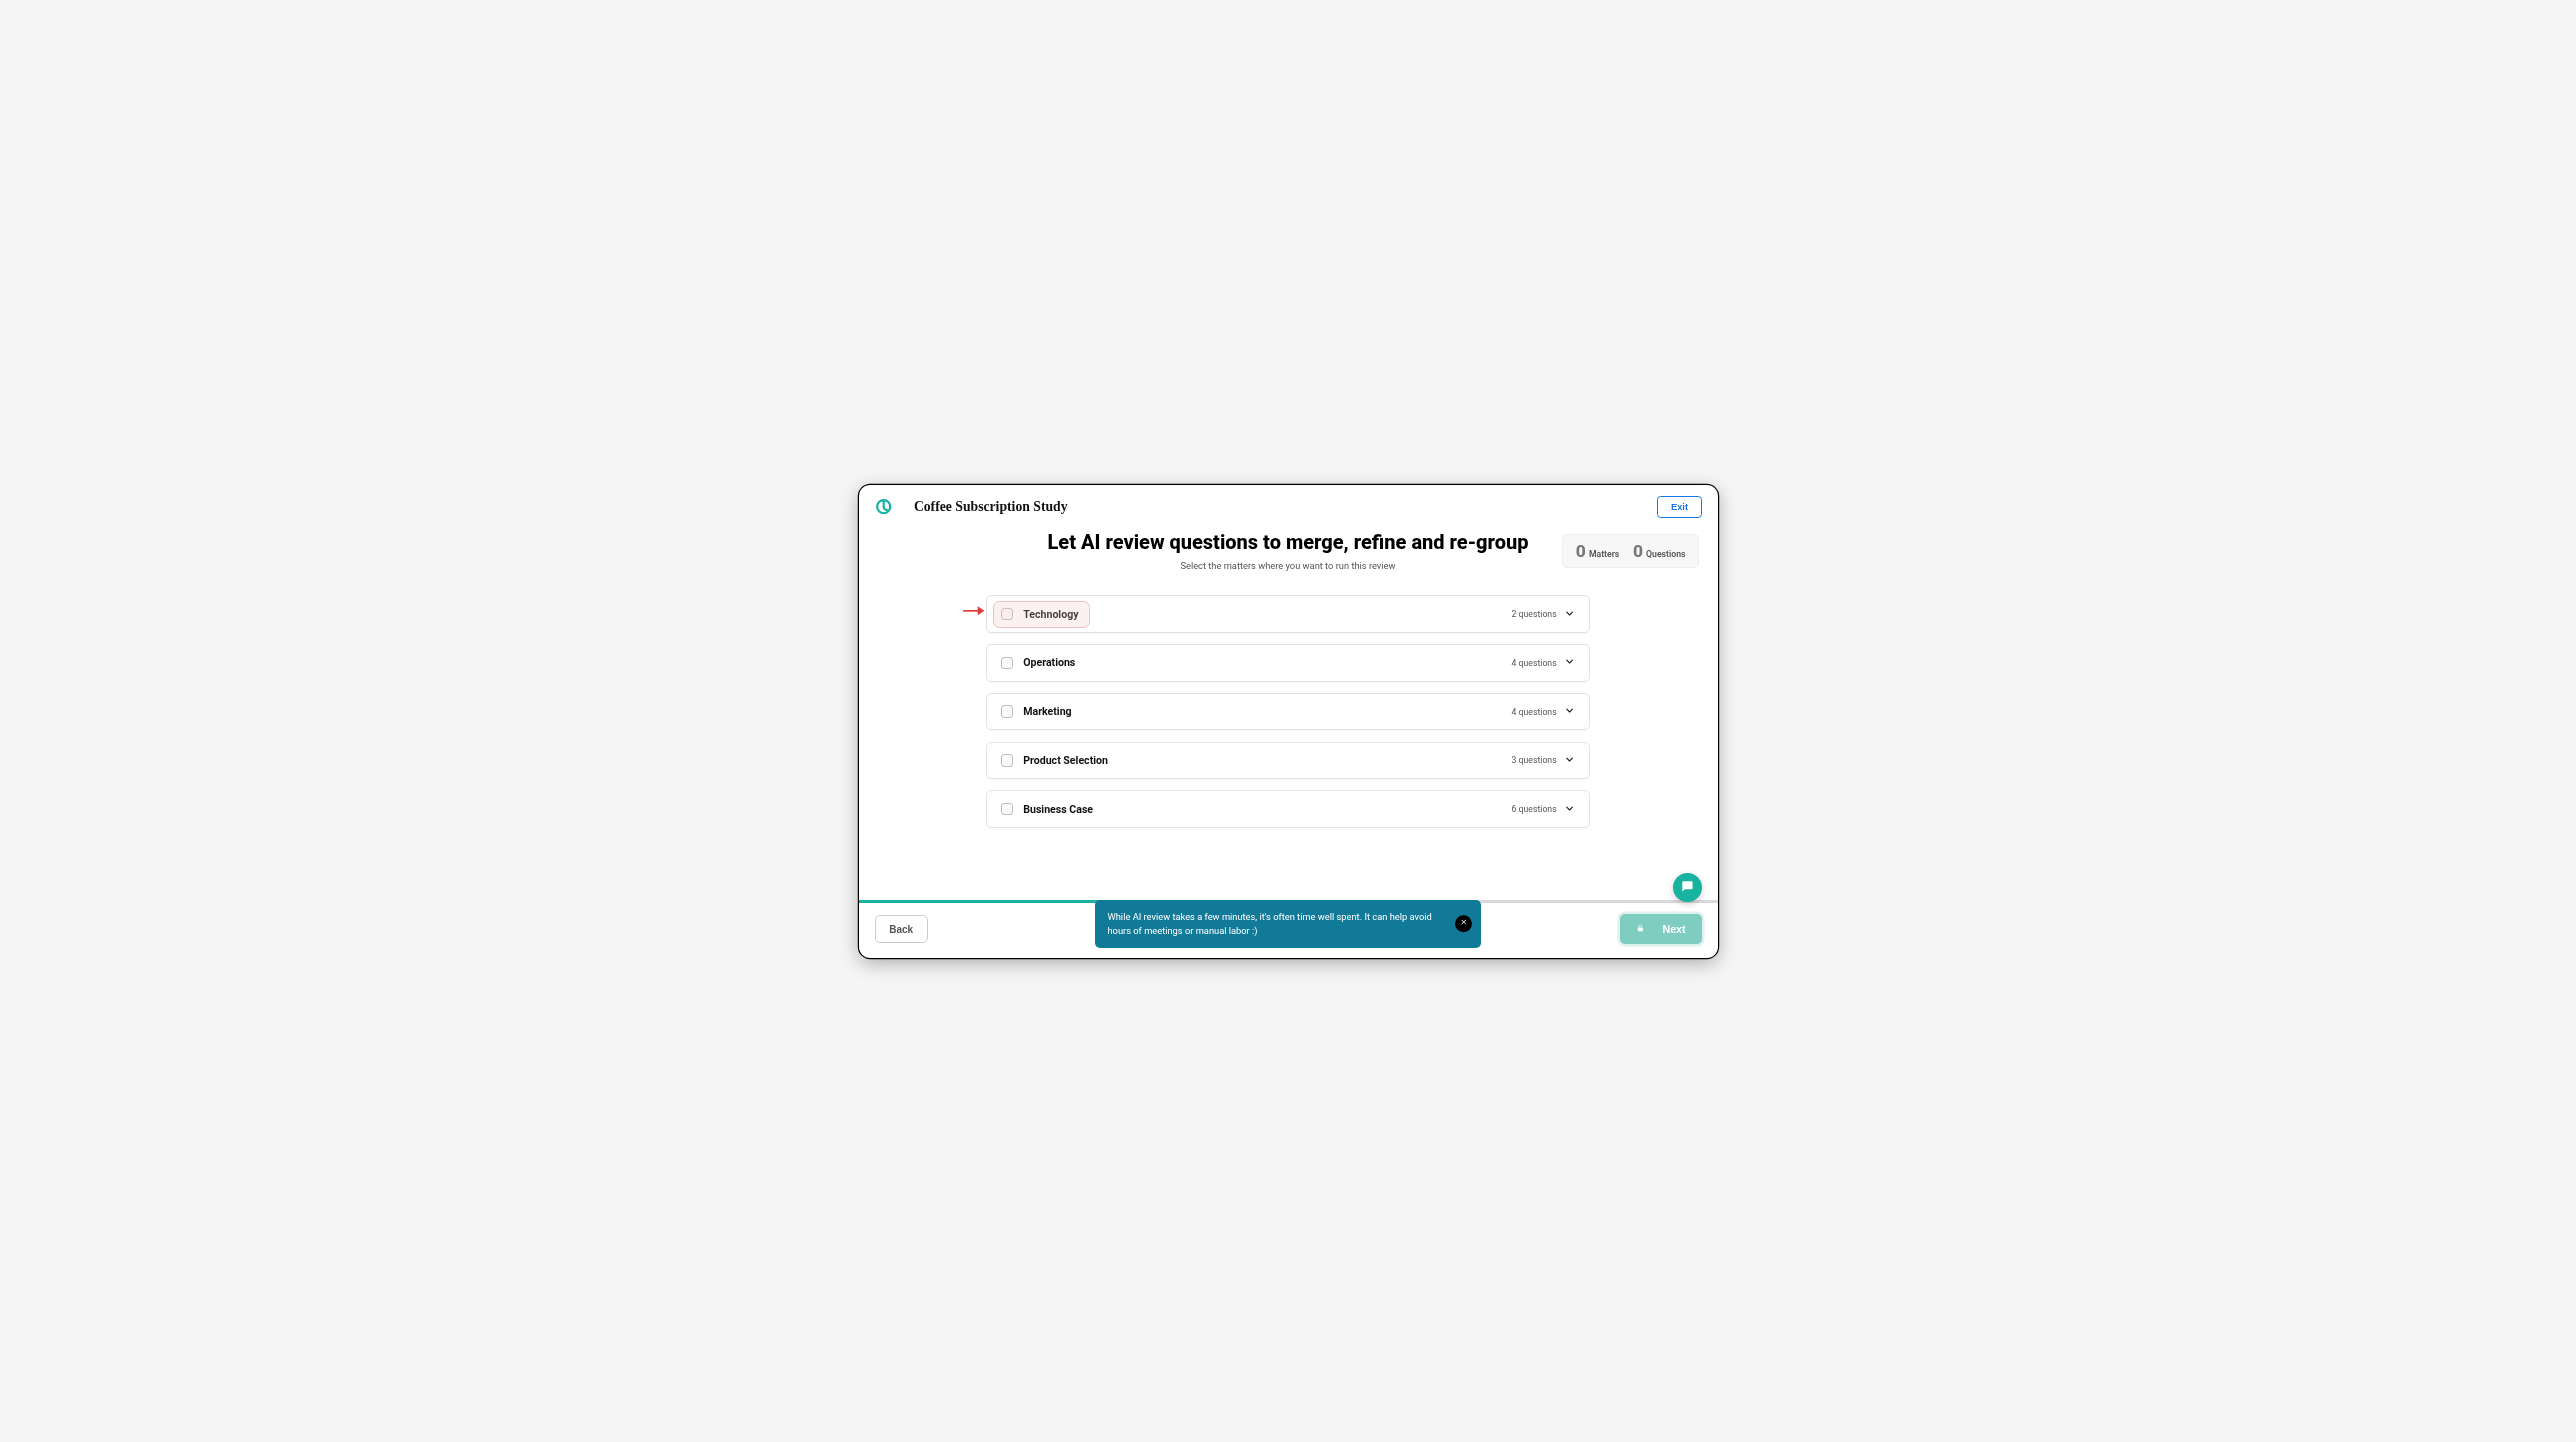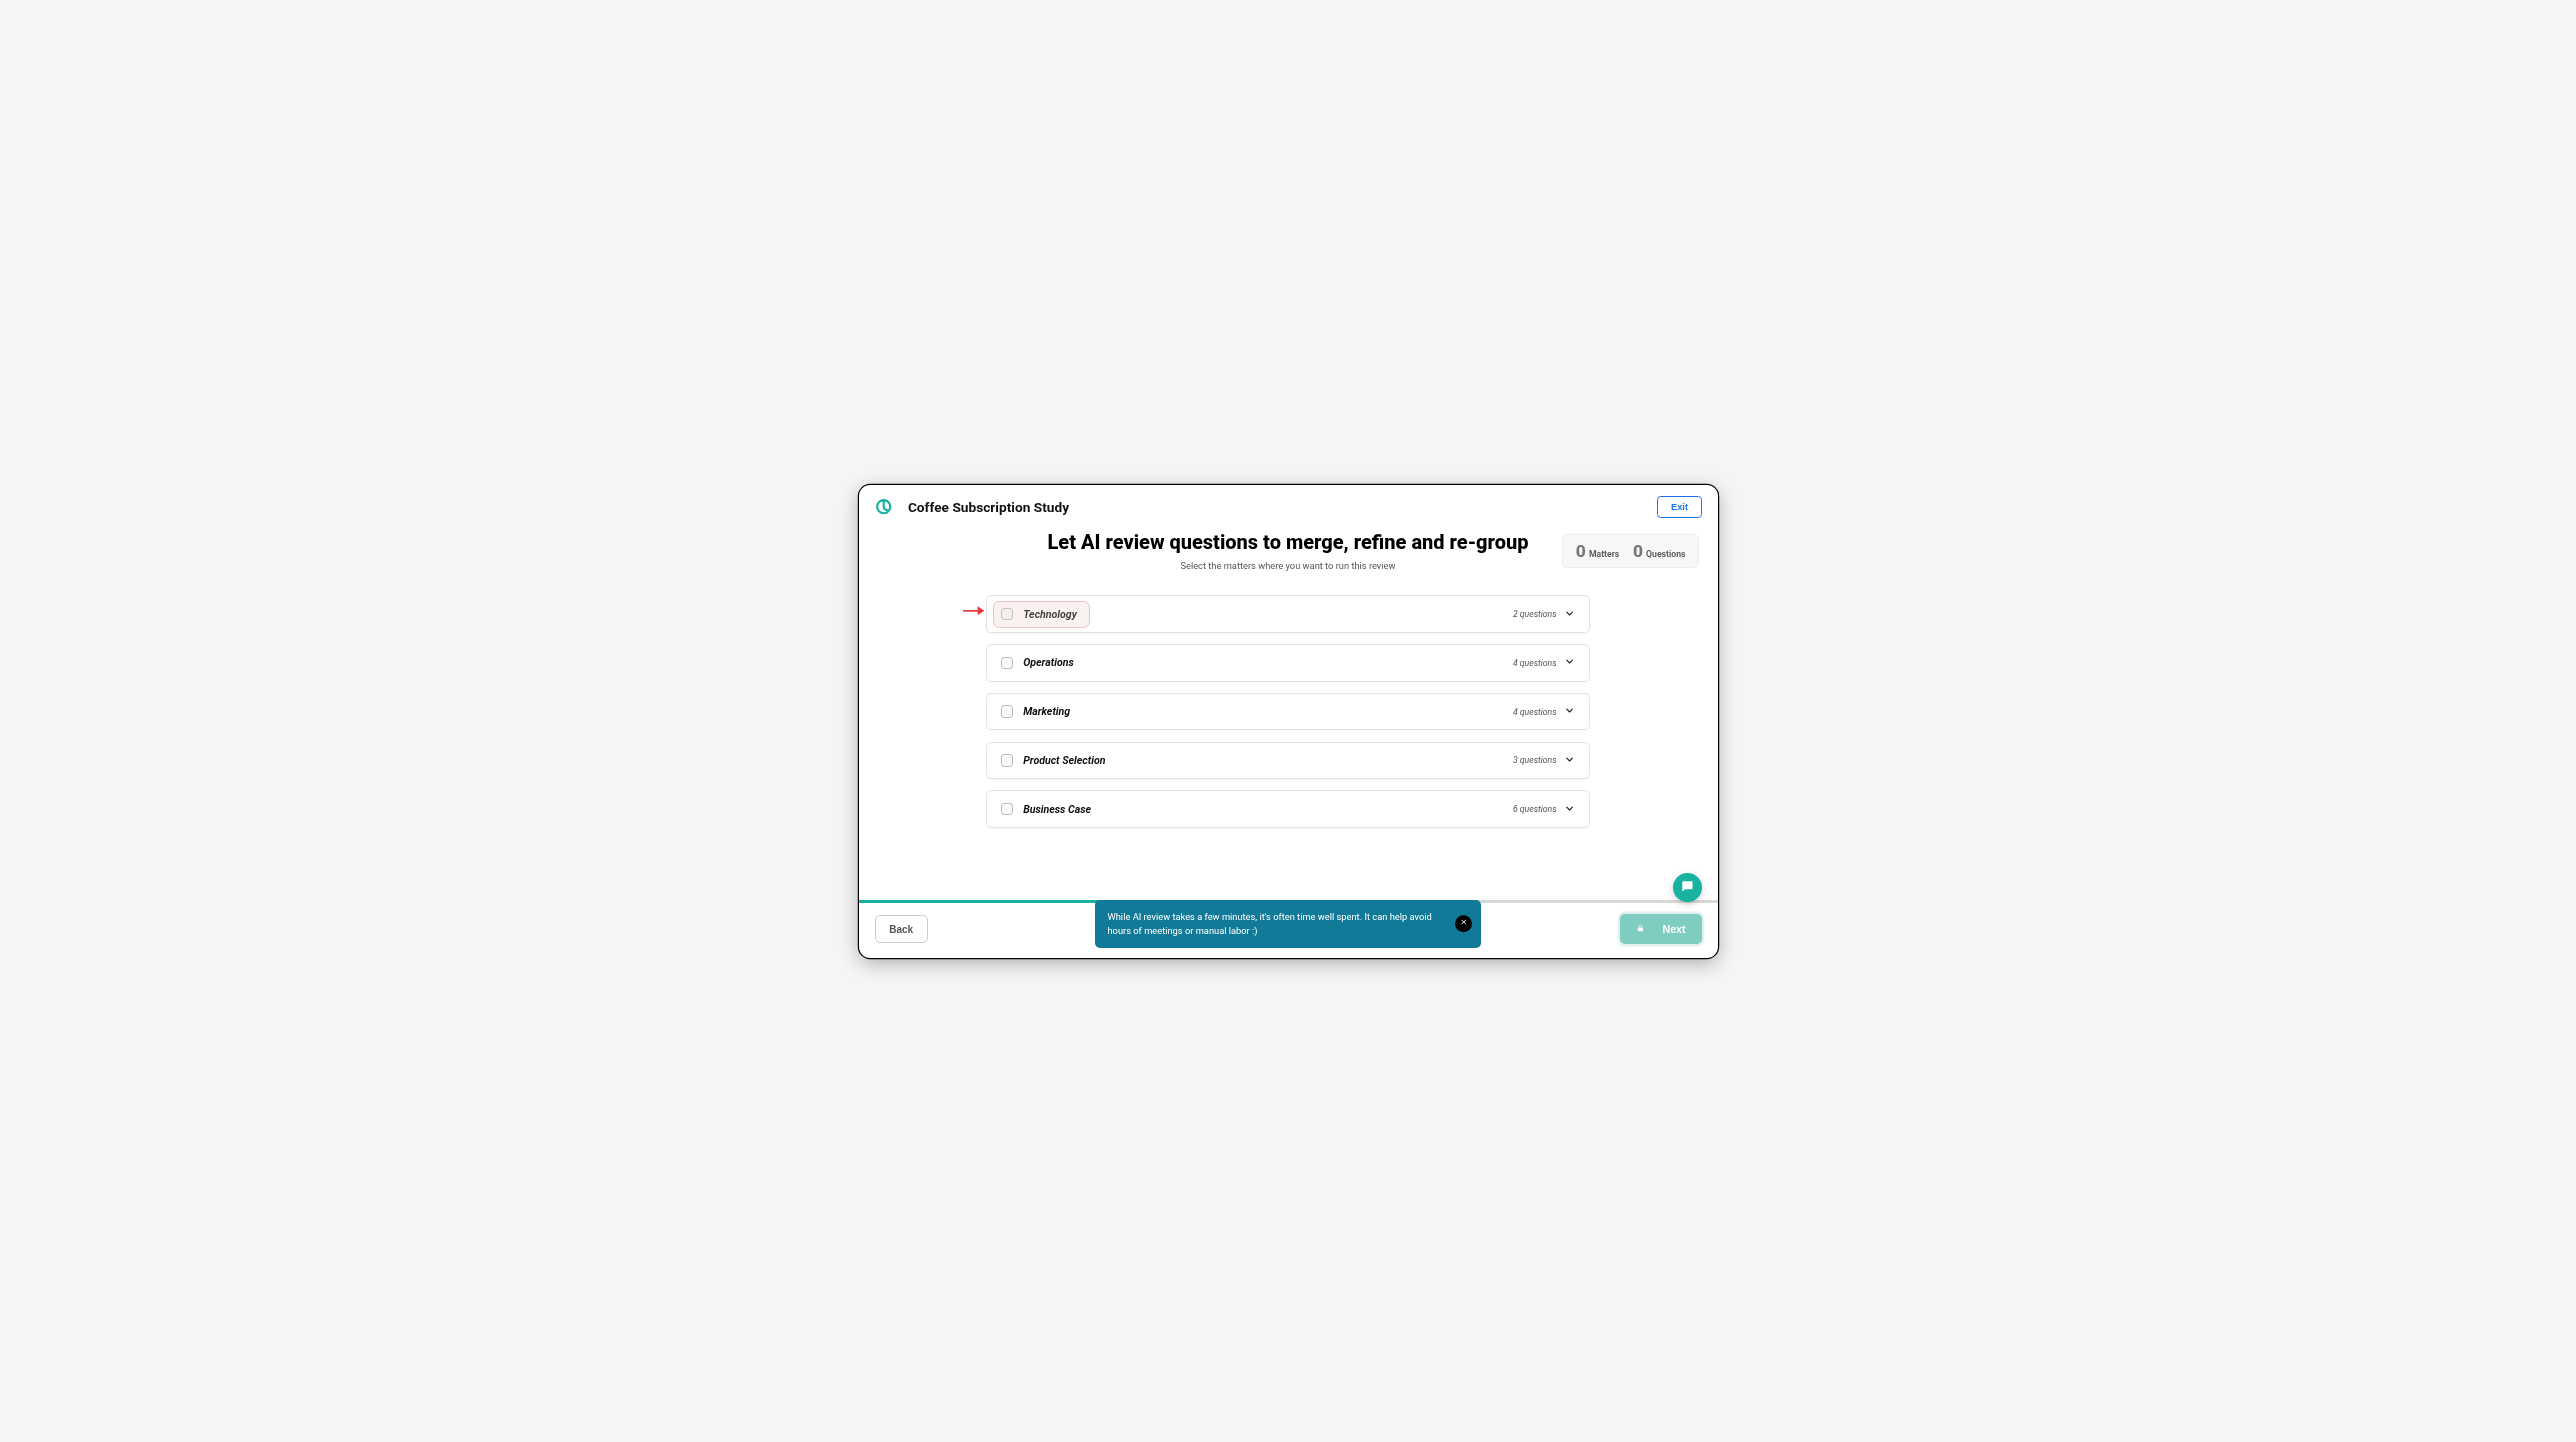--- a/index.html
+++ b/index.html
@@ -25,21 +25,22 @@
   }
   .header {
     display: flex;
     align-items: center;
     justify-content: space-between;
     padding: 11.2px 16px 7.5px 16px;
   }
   .header-left {
     display: flex;
     align-items: center;
-    gap: 16px;
+    gap: 22px;
+    font-family: Liberation Serif, serif;
   }
   .logo {
     width: 17.4px;
     height: 17.4px;
     flex-shrink: 0;
   }
   .study-title {
     font-size: 13.7px;
     font-weight: 700;
     color: #111;
@@ -101,21 +102,20 @@
     font-weight: 600;
     color: #555;
   }
   .matters {
     margin: 24px auto 0 auto;
     max-width: 604px;
     display: flex;
     flex-direction: column;
     gap: 11.2px;
     position: relative;
-    font-style: italic;
   }
   .matter-row {
     border: 0.6px solid #e3e3e3;
     border-radius: 5px;
     background: #fff;
     padding: 11.2px 13.7px;
     display: flex;
     align-items: center;
     justify-content: space-between;
     box-shadow: 0 0.6px 1.2px rgba(0,0,0,0.03);

